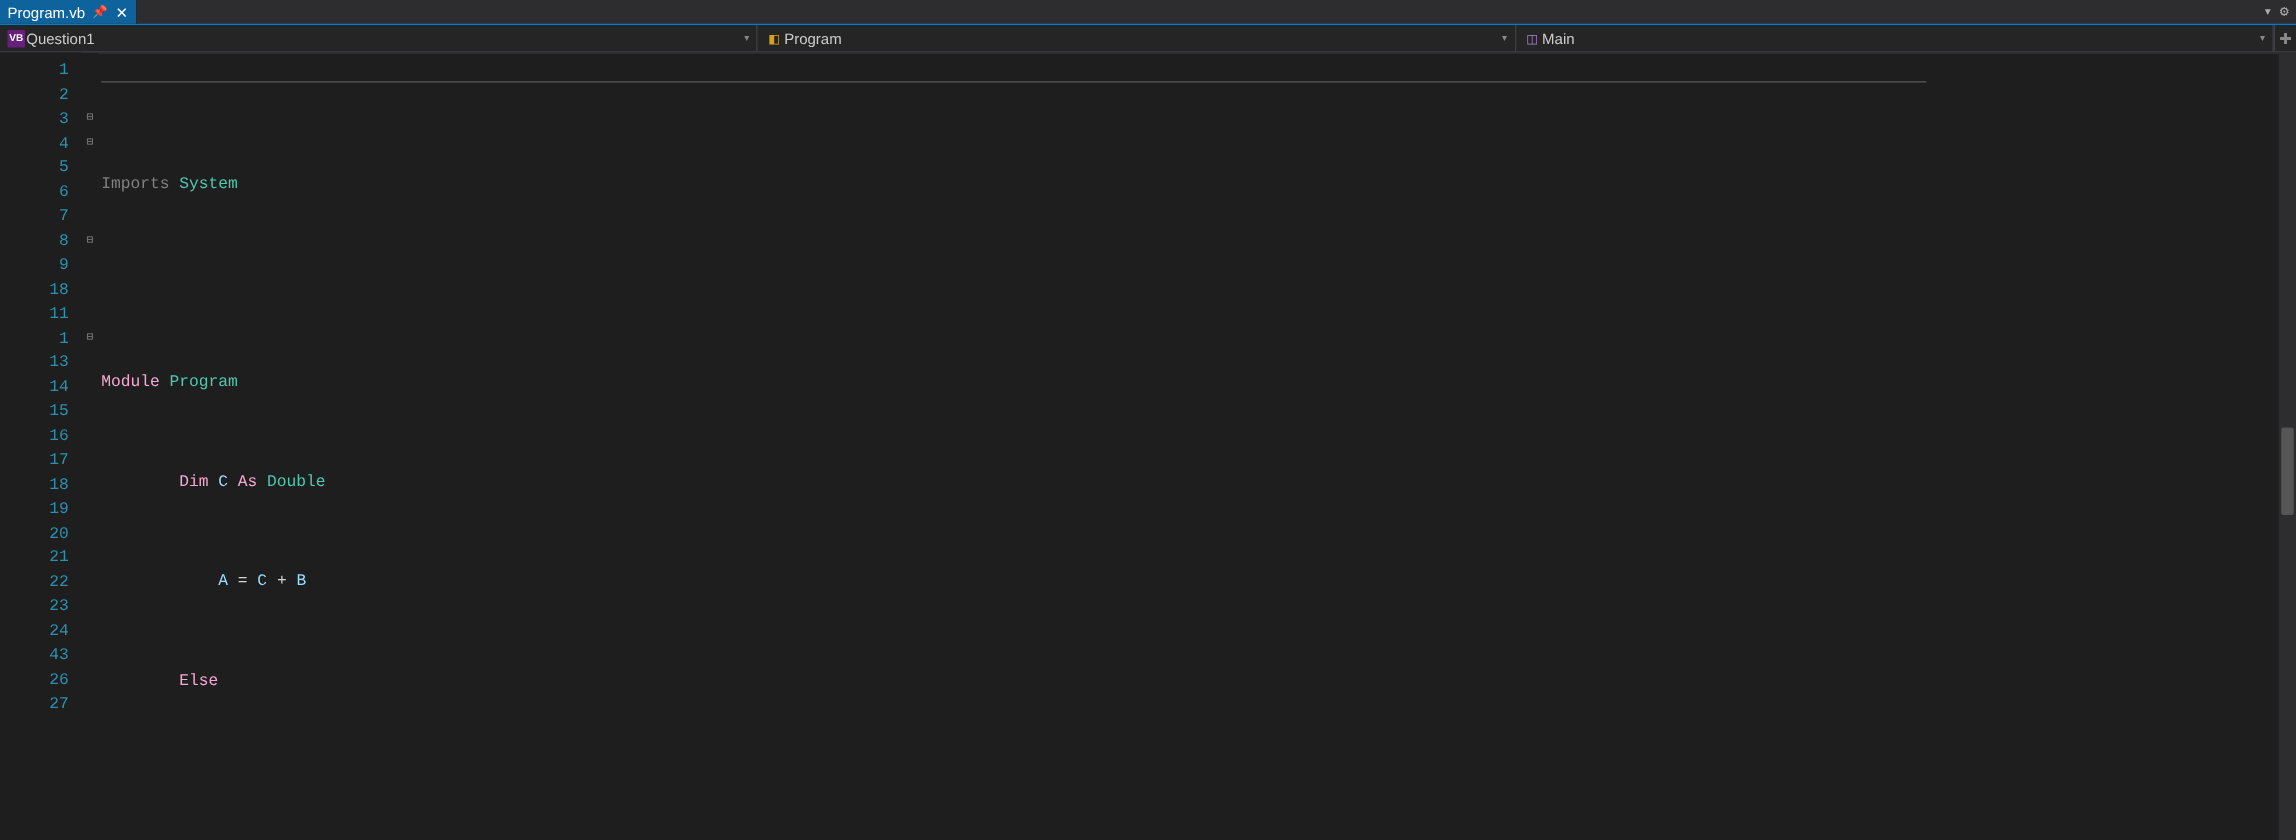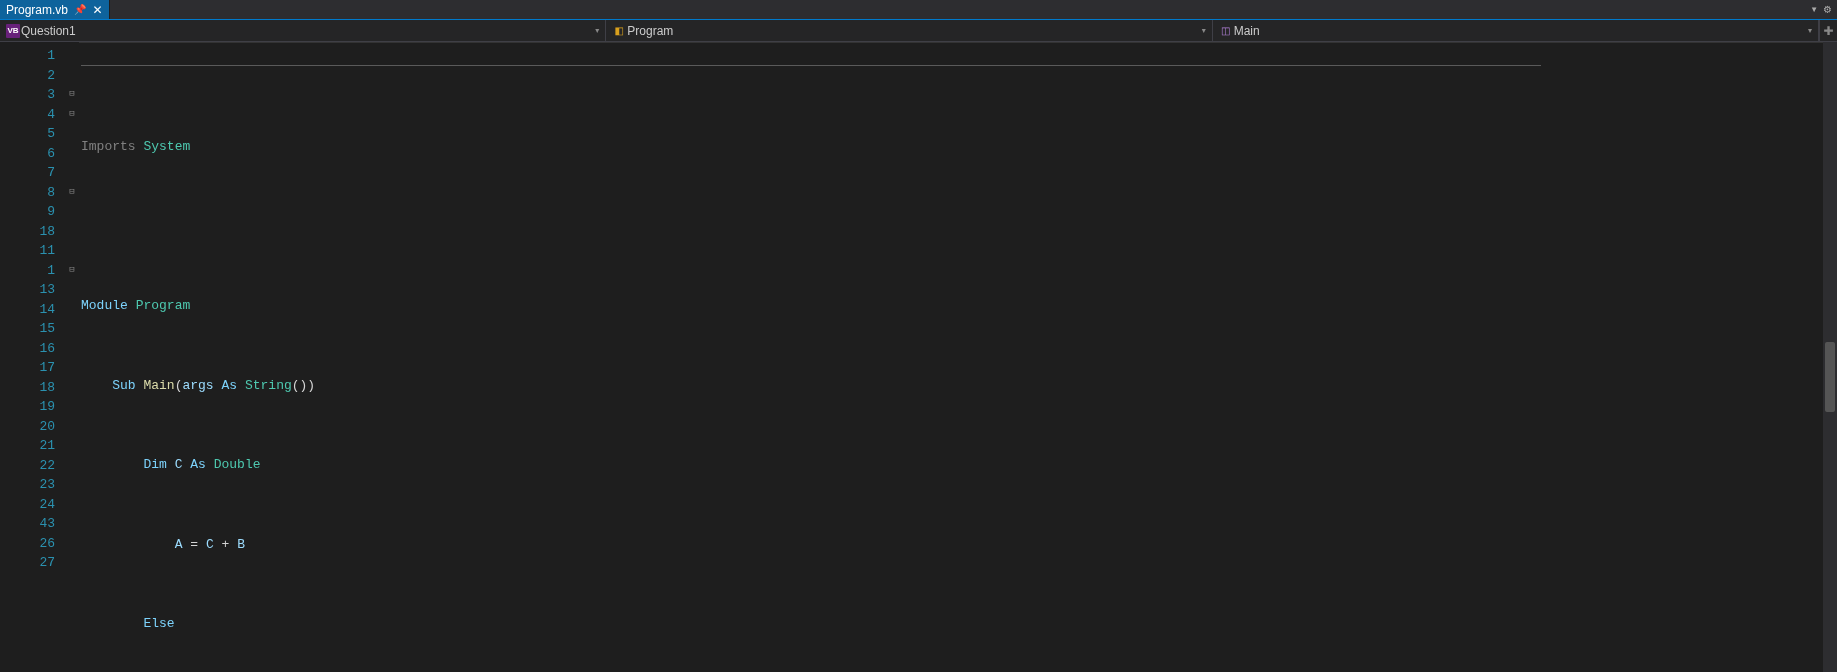--- a/index.html
+++ b/index.html
@@ -129,21 +129,21 @@
     margin-top: 30px;
   }
   .underline-row {
     position: absolute;
     left: 2px;
     top: 22px;
     height: 1px;
     background: #5a5a5a;
     width: 1460px;
   }
-  .tk-k   { color: #7dd3fc; }   
+  .tk-k   { color: #f9a8d4; }   
   .tk-t   { color: #4ec9b0; }   
   .tk-m   { color: #dcdcaa; }   
   .tk-id  { color: #9cdcfe; }   
   .tk-n   { color: #b5cea8; }   
   .tk-c   { color: #57a64a; }   
   .tk-op  { color: #d4d4d4; }
   .tk-gray{ color: #808080; }
 
   .right-scroll {
     position: absolute;
@@ -256,21 +256,20 @@
       <div class="fg"></div>
       <div class="fg"></div>
       <div class="fg"></div>
     </div>
   <div class="code">
     <div class="underline-row"></div>
 
     <div class="line"><span class="tk-gray">Imports</span> <span class="tk-t">System</span></div>
     <div class="line"></div>
     <div class="line"><span class="tk-k">Module</span> <span class="tk-t">Program</span></div>
-    <div class="line">    <span class="tk-k">Sub</span> <span class="tk-m">Main</span>(<span class="tk-id">args</span> <span class="tk-k">As</span> <span class="tk-t">String</span>())</div>
     <div class="line">        <span class="tk-k">Dim</span> <span class="tk-id">C</span> <span class="tk-k">As</span> <span class="tk-t">Double</span></div>
     <div class="line">            <span class="tk-id">A</span> <span class="tk-op">=</span> <span class="tk-id">C</span> <span class="tk-op">+</span> <span class="tk-id">B</span></div>
     <div class="line">        <span class="tk-k">Else</span></div>
     
     
     
     
     
     
     

